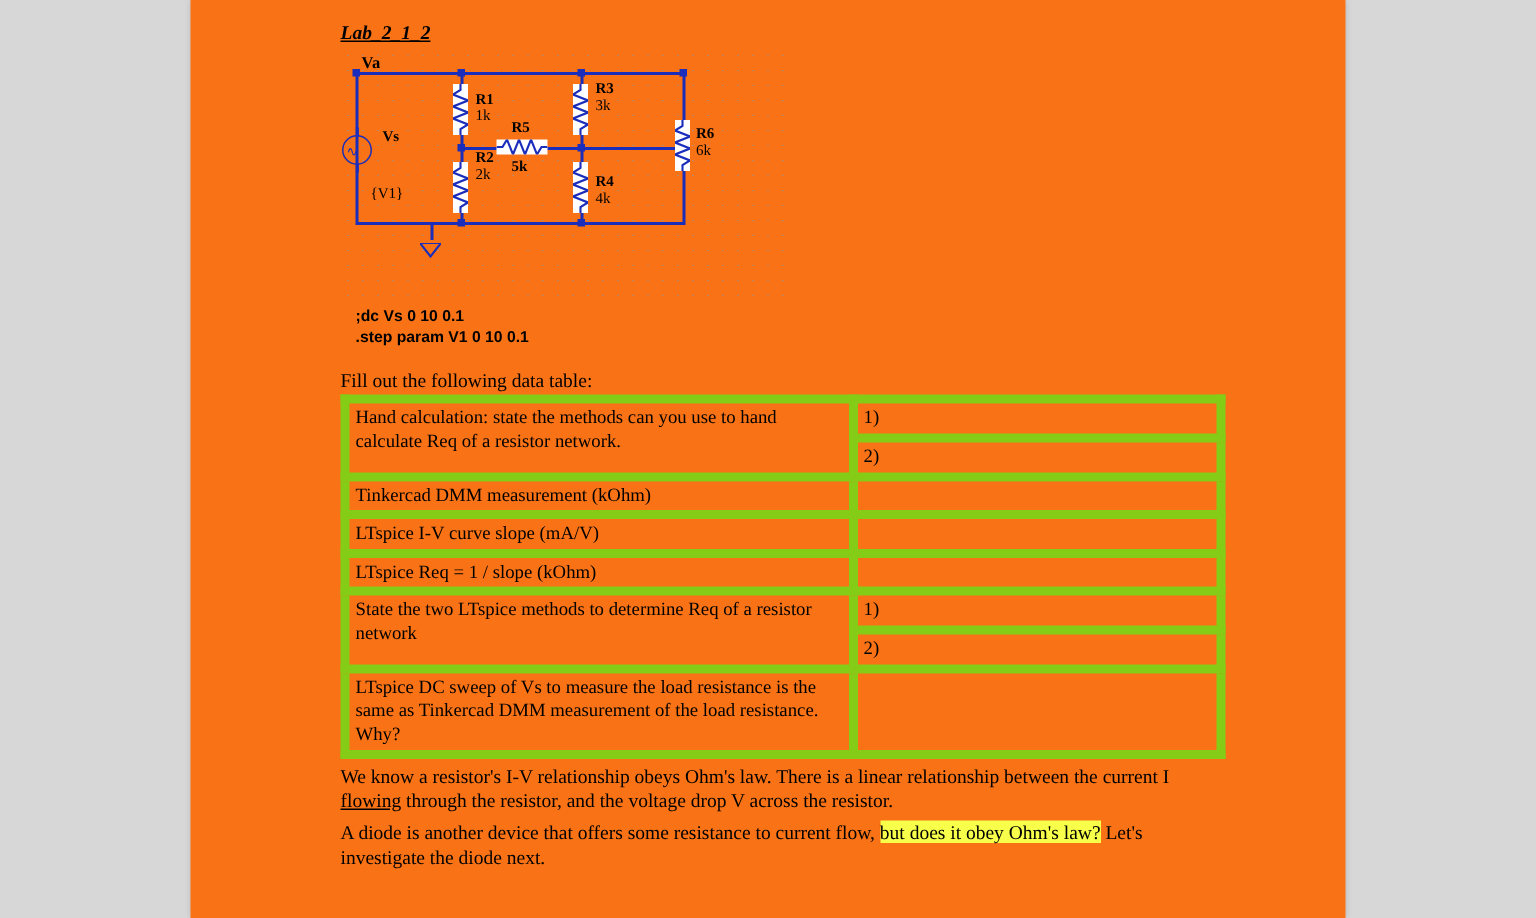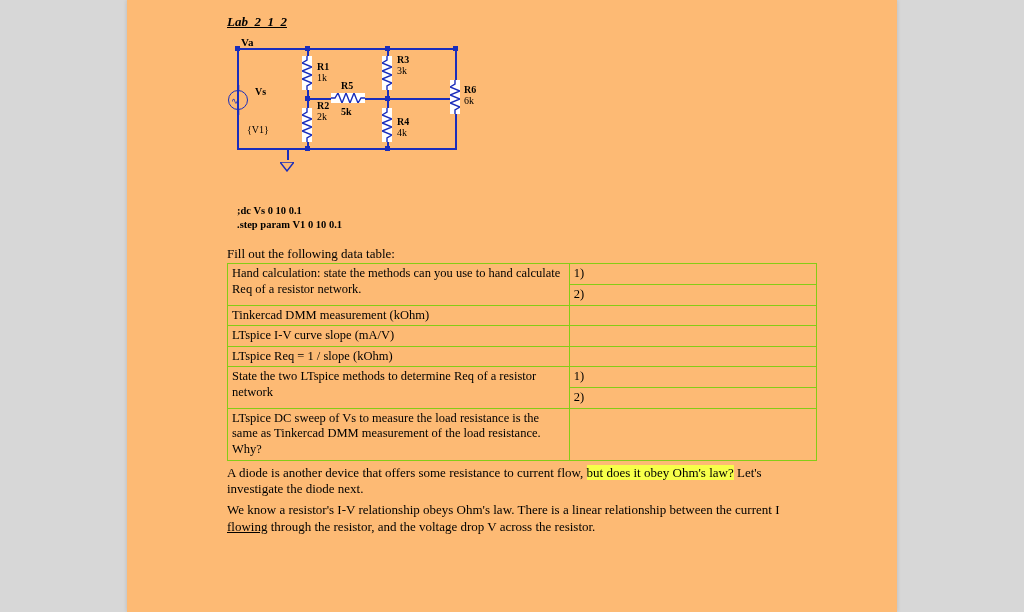--- a/index.html
+++ b/index.html
@@ -5,21 +5,21 @@
   body {
     margin: 0;
     background: #d7d7d7;
     font-family: "Times New Roman", serif;
     font-size: 13px;
     color: #000;
   }
   .page-wrap {
     width: 770px;
     margin: 0 auto;
-    background: #fdba74;
+    background: #f97316;
     min-height: 612px;
     padding: 14px 80px 30px 100px;
     box-sizing: border-box;
     box-shadow: 0 0 4px rgba(0,0,0,0.15);
   }
   .lab-title {
     font-weight: bold;
     font-style: italic;
     text-decoration: underline;
     font-size: 13px;
@@ -58,37 +58,37 @@
     position:absolute; width:18px; height:18px; border:1.5px solid #1a2dbb; border-radius:50%;
   }
   .vsrc::before, .vsrc::after { content:""; position:absolute; background:#1a2dbb; }
   .vsrc::before { left:50%; top:-6px; width:1.5px; height:6px; transform:translateX(-50%);}
   .vsrc::after  { left:50%; bottom:-6px; width:1.5px; height:6px; transform:translateX(-50%);}
   .vsrc .sine { position:absolute; left:2px; top:5px; font-size:9px; color:#1a2dbb;}
   .ground {
     position:absolute; width:14px; height:12px;
   }
   .directives {
-    font-family: Liberation Serif, serif;
+    font-family: Liberation Sans, sans-serif;
     font-size: 10.5px;
     font-weight: bold;
     line-height: 1.35;
     margin-top: 2px;
     margin-left: 10px;
     color:#000;
   }
   .fill-prompt { margin-top: 14px; font-size: 13px; }
   table.databl {
     border-collapse: collapse;
     width: 100%;
     font-size: 12.5px;
     margin-top:1px;
   }
   table.databl td {
-    border: 1px solid #84cc16;
+    border: 6px solid #84cc16;
     padding: 2px 4px;
     vertical-align: top;
     line-height:1.25;
   }
   .col-b { width: 42%; }
   .body-text { font-size: 13px; margin-top:4px; line-height:1.3; }
   .hl { background: #f7ff4a; }
 </style>
 </head>
 <body>
@@ -212,19 +212,19 @@
       <td>2)</td>
     </tr>
     <tr>
       <td>LTspice DC sweep of Vs to measure the load resistance is the same as Tinkercad DMM measurement of the load resistance. Why?</td>
       <td></td>
     </tr>
   </tbody>
     </table>
 
   <div class="body-text">
+    <span>We know a resistor's I-V relationship obeys Ohm's law. There is a linear relationship between the current I </span><u>flowing</u><span> through the resistor, and the voltage drop V across the resistor.</span>
+  </div>
+  <div class="body-text">
     <span>A diode is another device that offers some resistance to current flow, </span><span class="hl">but does it obey Ohm's law?</span><span> Let's investigate the diode next.</span>
   </div>
-  <div class="body-text">
-    <span>We know a resistor's I-V relationship obeys Ohm's law. There is a linear relationship between the current I </span><u>flowing</u><span> through the resistor, and the voltage drop V across the resistor.</span>
-  </div>
 
 </div>
 
 </body></html>

